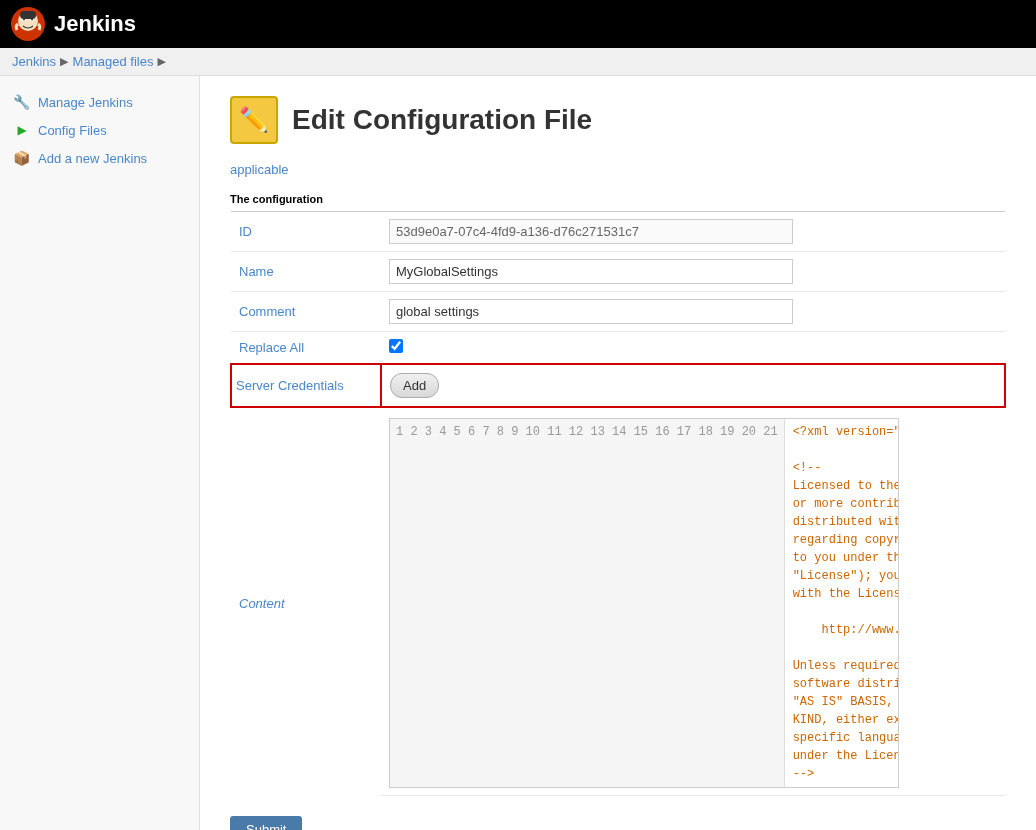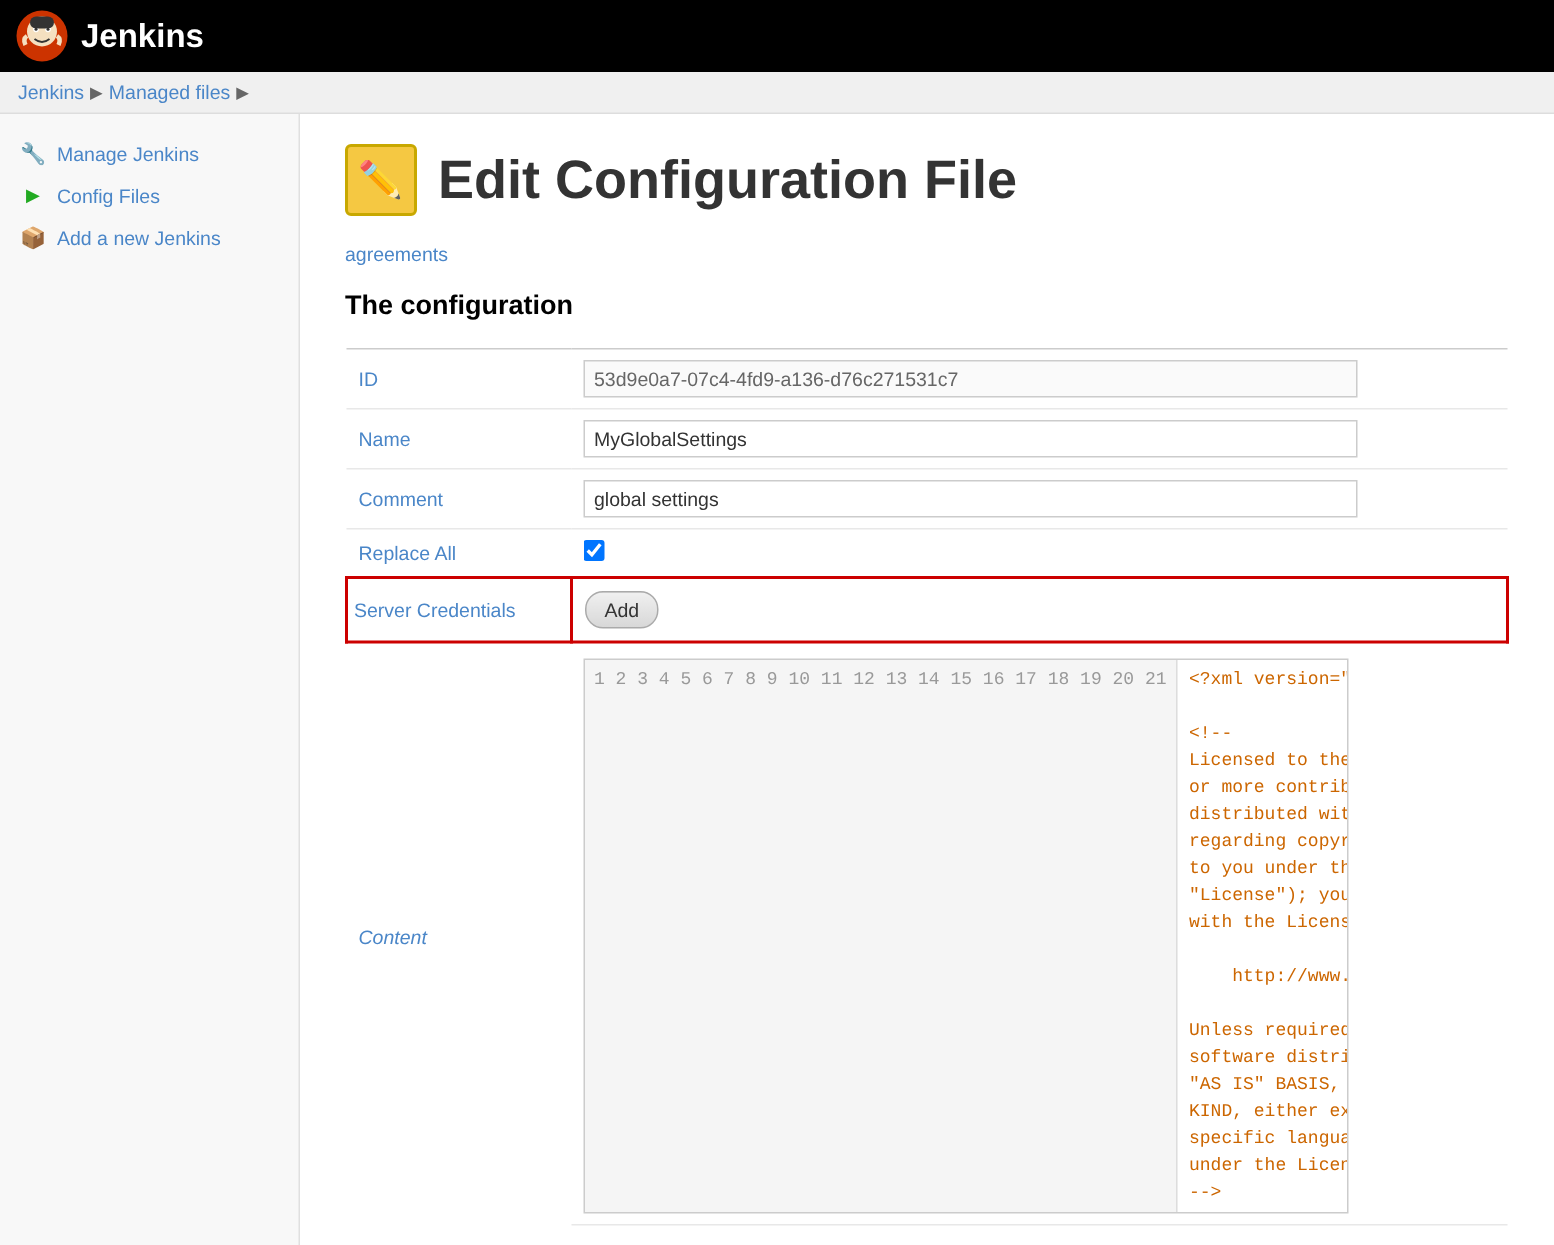--- a/index.html
+++ b/index.html
@@ -96,40 +96,40 @@
       height: 48px;
       background: #f5c842;
       border: 2px solid #c8a800;
       border-radius: 4px;
       display: flex;
       align-items: center;
       justify-content: center;
       font-size: 24px;
     }
     .page-title {
-      font-size: 36px;
+      font-size: 28px;
       font-weight: bold;
       color: #333;
     }
 
     
     .description-link {
       color: #4a86c8;
       font-size: 13px;
       margin-bottom: 16px;
       display: block;
       cursor: pointer;
       text-decoration: none;
     }
 
     
     .section-title {
       font-weight: bold;
-      font-size: 18px;
-      margin-bottom: 18px;
+      font-size: 11px;
+      margin-bottom: 6px;
       color: #000;
     }
 
     .form-table {
       border-collapse: collapse;
       width: 100%;
     }
     .form-table tr td {
       padding: 7px 8px;
       vertical-align: middle;
@@ -142,21 +142,21 @@
       border-bottom: 1px solid #e8e8e8;
     }
     .label-cell {
       width: 150px;
       color: #4a86c8;
       font-weight: normal;
       vertical-align: middle;
       padding-left: 4px;
     }
     .value-cell input[type="text"] {
-      width: 516px;
+      width: 404px;
       padding: 4px 6px;
       border: 1px solid #ccc;
       font-size: 13px;
       color: #333;
     }
     .server-creds-container {
       display: flex;
       align-items: center;
       gap: 10px;
     }
@@ -280,21 +280,21 @@
 
     
     <div class="page-header">
       <div class="page-header-icon">
         <span>✏️</span>
       </div>
       <h1 class="page-title">Edit Configuration File</h1>
     </div>
 
     
-    <a href="#" class="description-link">agreements</a>
+    <a href="#" class="description-link">applicable</a>
 
     
     <div class="section-title">The configuration</div>
 
     
     <table class="form-table">
       <tbody>
 
         <tr>
           <td class="label-cell">ID</td>

